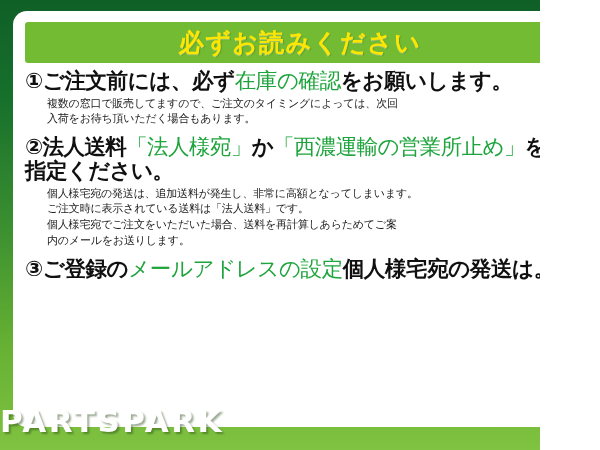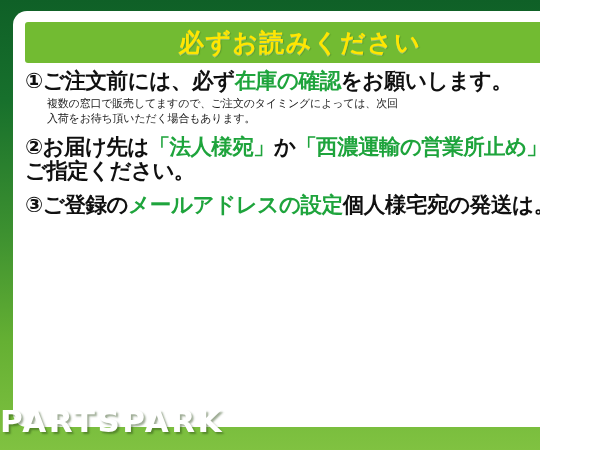--- a/index.html
+++ b/index.html
@@ -78,21 +78,21 @@
     letter-spacing: -0.4px;
     white-space: nowrap;
   }
 
   .item-heading.wrap {
     white-space: normal;
   }
 
   .hl {
     color: #1ea43c;
-    font-weight: bold;
+    font-weight: normal;
   }
 
   .item-body {
     color: #1a1a1a;
     font-size: 11px;
     line-height: 1.42;
     letter-spacing: -0.2px;
     padding-left: 22px;
     margin-top: 2px;
     white-space: pre-line;
@@ -139,22 +139,26 @@
       <div class="item item-1">
         <div class="item-heading">
           <span>①</span><span>ご注文前には、必ず</span><span class="hl">在庫の確認</span><span>をお願いします。</span>
         </div>
         <div class="item-body">複数の窓口で販売してますので、ご注文のタイミングによっては、次回
 入荷をお待ち頂いただく場合もあります。</div>
       </div>
 
       <div class="item item-2">
         <div class="item-heading wrap">
-          <span>②</span><span>お届け先は</span><span class="hl">「法人様宛」</span><span>か</span><span class="hl">「西濃運輸の営業所止め」</span><span>をご指定ください。</span>
+          <span>②</span><span>法人送料</span><span class="hl">「法人様宛」</span><span>か</span><span class="hl">「西濃運輸の営業所止め」</span><span>をご指定ください。</span>
         </div>
+        <div class="item-body">個人様宅宛の発送は、追加送料が発生し、非常に高額となってしまいます。
+ご注文時に表示されている送料は「法人送料」です。
+個人様宅宛でご注文をいただいた場合、送料を再計算しあらためてご案
+内のメールをお送りします。</div>
       </div>
 
       <div class="item item-3">
         <div class="item-heading">
           <span>③</span><span>ご登録の</span><span class="hl">メールアドレスの設定</span><span>個人様宅宛の発送は。</span>
         </div>
       </div>
 
     </div>
   </div>

